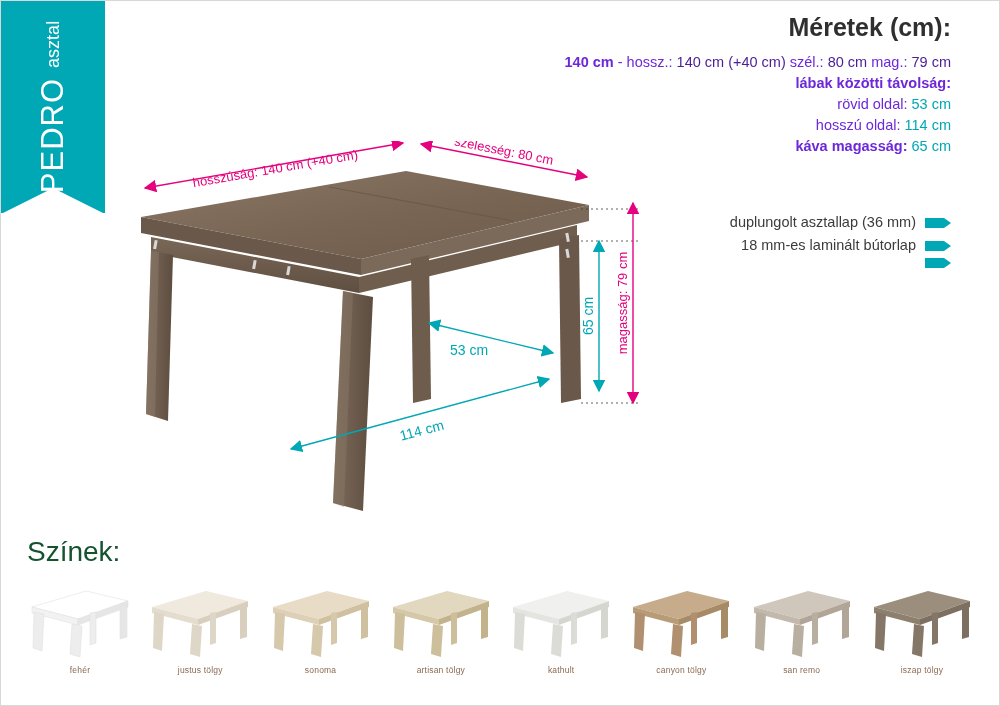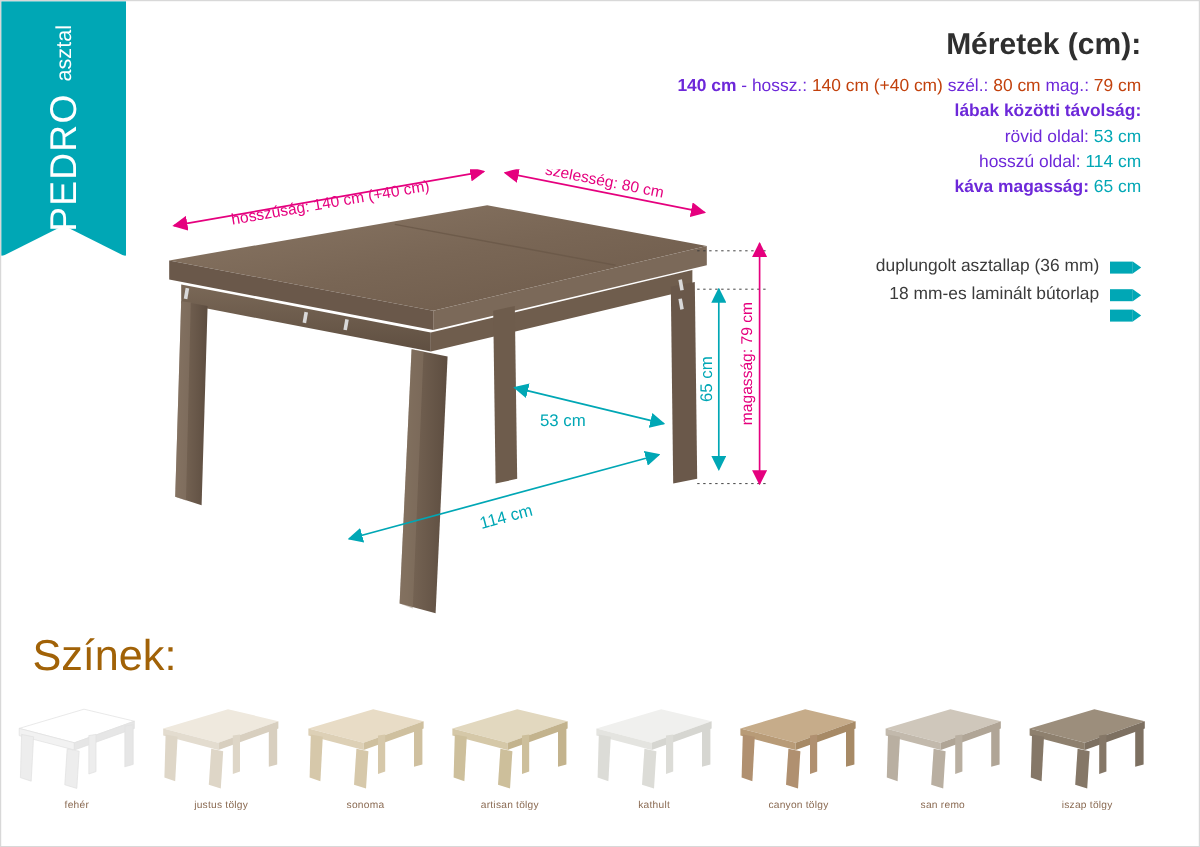--- a/index.html
+++ b/index.html
@@ -59,37 +59,37 @@
   }
   .brand-sub {
     font-size: 18px;
     color: #ffffff;
   }
 
   
   .specs {
     position: absolute;
     right: 48px;
-    top: 22px;
+    top: 12px;
     text-align: right;
     color: #3b3b3b;
   }
   .specs-title {
     font-size: 25px;
     font-weight: bold;
     color: #2f2f2f;
     margin-bottom: 10px;
   }
   .spec-row {
     font-size: 14.5px;
     line-height: 21px;
     white-space: nowrap;
   }
   .b { font-weight: bold; }
-  .pink { color: #c2410c; }
+  .pink { color: #4c1d95; }
   .teal { color: #00a7b5; }
   .dark { color: #6d28d9; }
 
   
   .features {
     position: absolute;
     right: 48px;
     top: 210px;
     font-size: 14.5px;
     color: #3b3b3b;
@@ -132,27 +132,27 @@
     top: 140px;
     width: 560px;
     height: 380px;
   }
   .drawing svg { display: block; }
 
   
   .colors-title {
     position: absolute;
     left: 26px;
-    top: 524px;
-    font-size: 36px;
-    color: #a16207;
+    top: 535px;
+    font-size: 28px;
+    color: #14532d;
   }
   .swatches {
     position: absolute;
-    left: 4px;
+    left: 20px;
     top: 580px;
     width: 960px;
     display: flex;
     justify-content: space-between;
   }
   .swatch {
     width: 118px;
     text-align: center;
   }
   .swatch-label {

